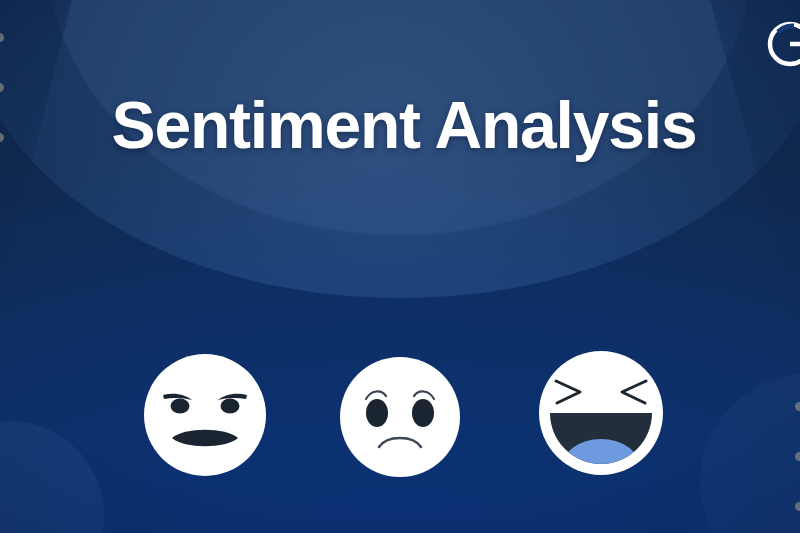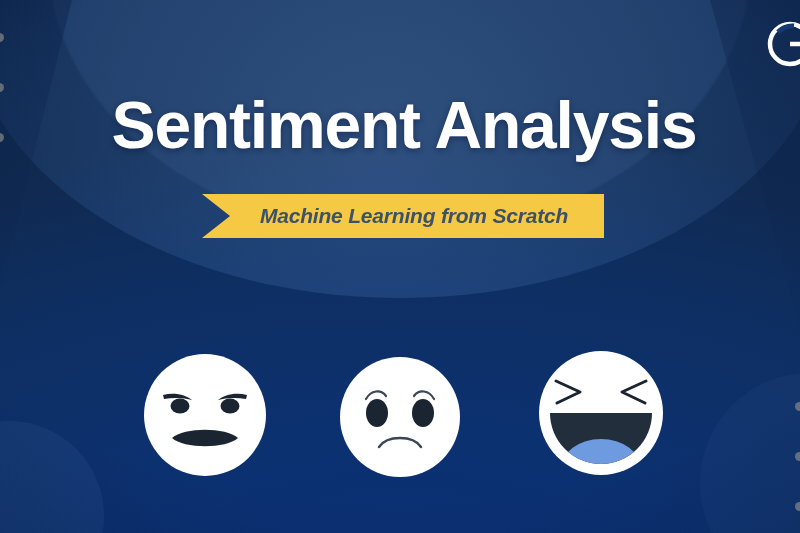--- a/index.html
+++ b/index.html
@@ -147,25 +147,20 @@
   </div>
 
   <svg class="logo" viewBox="0 0 52 52">
     <circle cx="26" cy="26" r="20" fill="none" stroke="#ffffff" stroke-width="4.5"></circle>
     <path d="M26 26 H48" stroke="#ffffff" stroke-width="4.5" stroke-linecap="butt"></path>
     <path d="M30 8 A20 20 0 0 0 14 14" stroke="#173a74" stroke-width="5" fill="none"></path>
   </svg>
 
   <div class="title">Sentiment Analysis</div>
 
-  <div class="ribbon-wrap">
-    <div class="ribbon">
-      <div class="ribbon-text"><span>Machine Learning from </span><span class="strong">Scratch</span></div>
-    </div>
-  </div>
 
   <div class="faces">
 
     <svg class="face" style="left:144px; top:354px; width:122px; height:122px;" viewBox="0 0 122 122">
       <circle cx="61" cy="61" r="61" fill="#ffffff"></circle>
       <path d="M19 41 C31 38 42 41 48 46 C41 44 30 43 20 45 Z" fill="#1b2531"></path>
       <path d="M103 41 C91 38 80 41 74 46 C81 44 92 43 102 45 Z" fill="#1b2531"></path>
       <ellipse cx="36" cy="52" rx="9.5" ry="7.5" fill="#1b2531"></ellipse>
       <ellipse cx="86" cy="52" rx="9.5" ry="7.5" fill="#1b2531"></ellipse>
       <path d="M28 84 C40 73 82 73 94 84 C82 95 40 95 28 84 Z" fill="#1b2531"></path>

